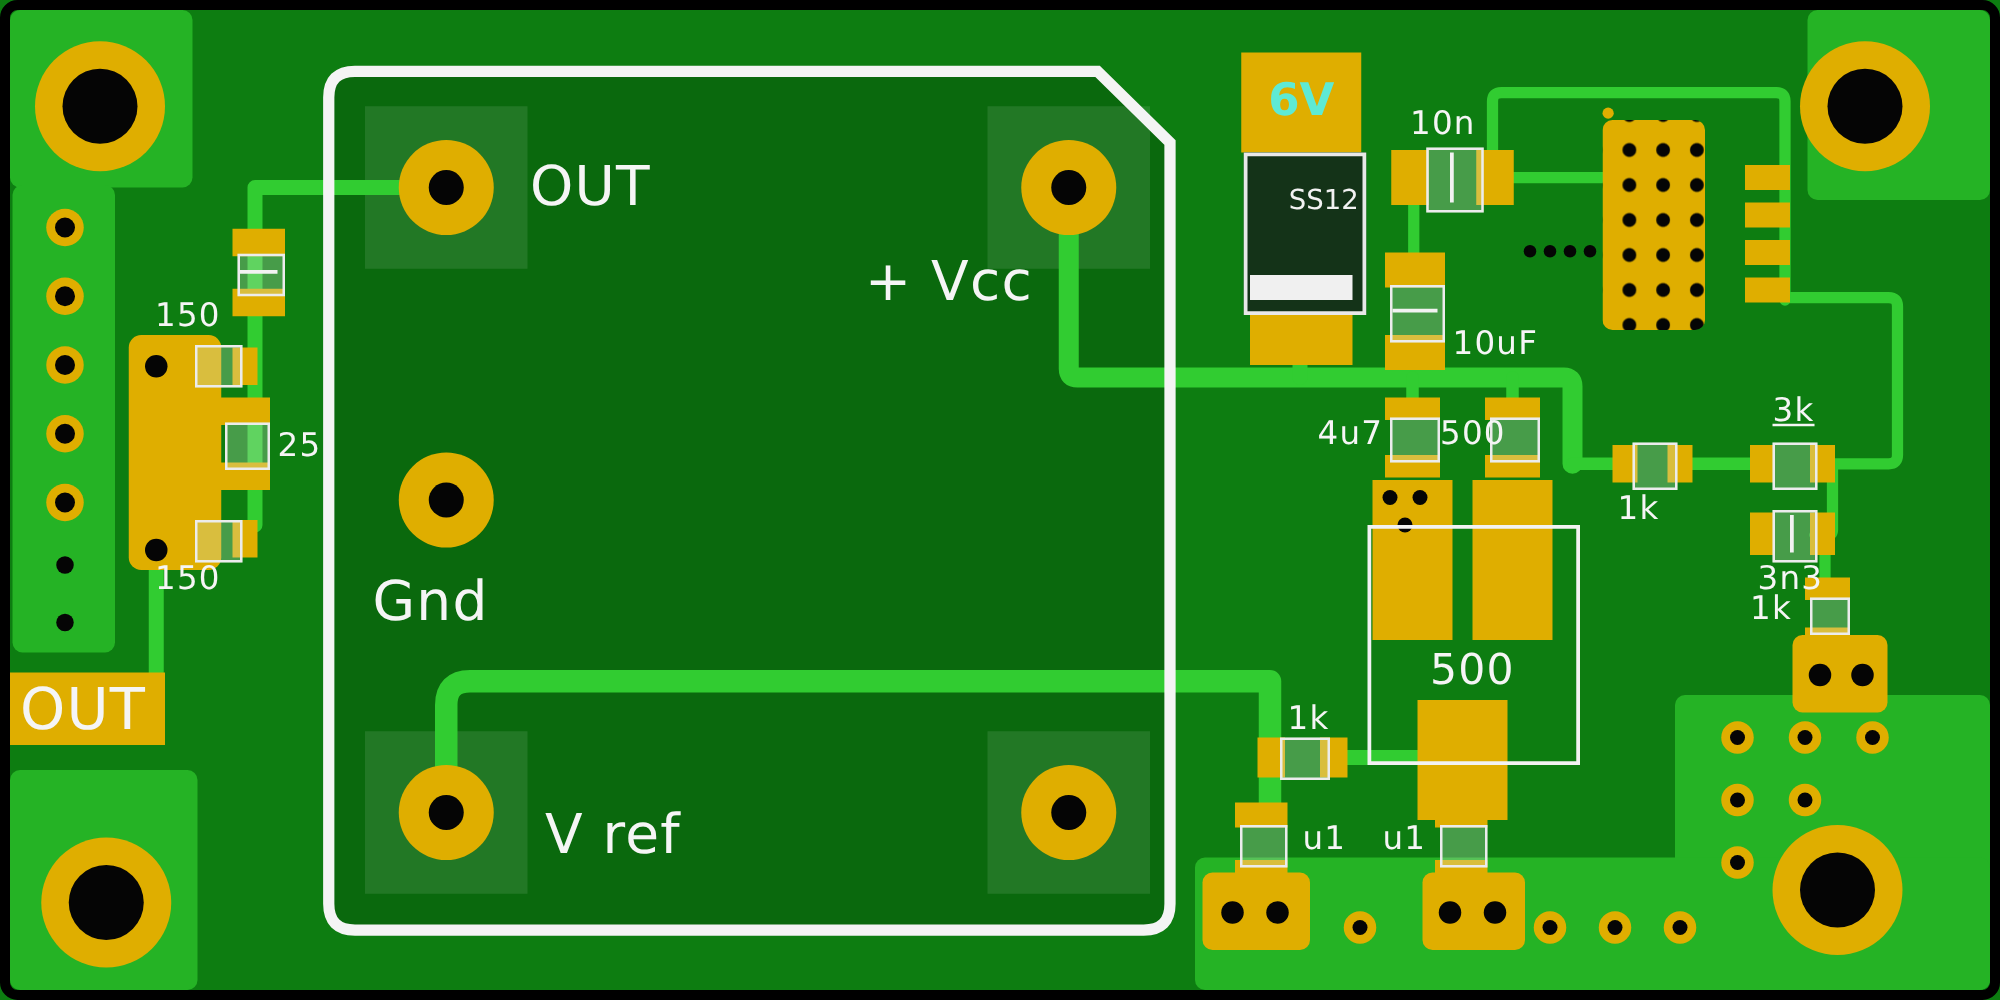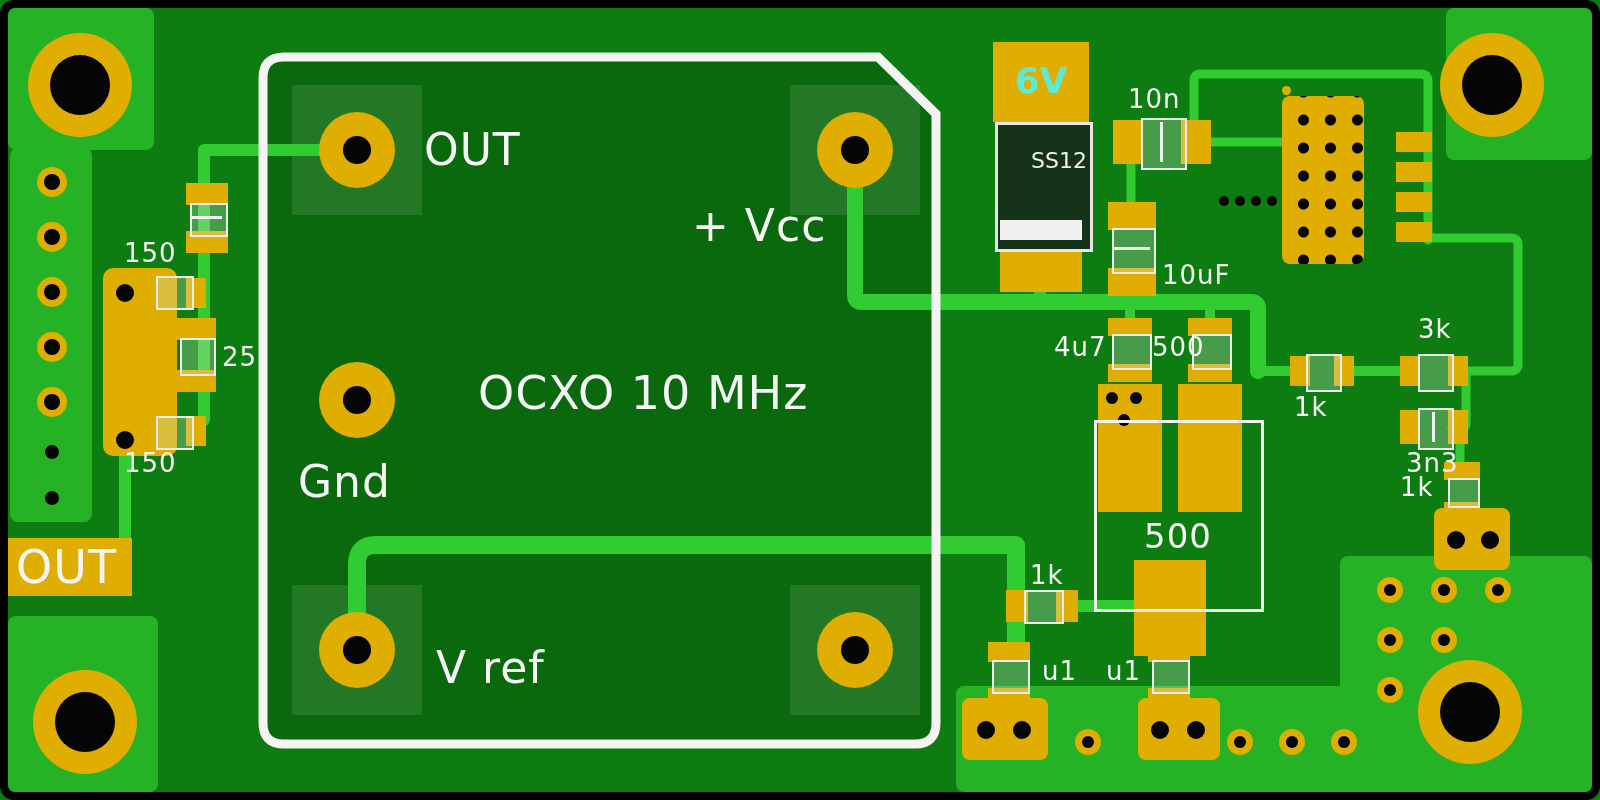--- a/index.html
+++ b/index.html
@@ -132,21 +132,20 @@
   <div class="hole" style="left:841px;top:136px;width:28px;height:28px;"></div>
   <div class="pad-th" style="left:319px;top:362px;width:76px;height:76px;"></div>
   <div class="hole" style="left:343px;top:386px;width:28px;height:28px;"></div>
   <div class="pad-th" style="left:319px;top:612px;width:76px;height:76px;"></div>
   <div class="hole" style="left:343px;top:636px;width:28px;height:28px;"></div>
   <div class="pad-th" style="left:817px;top:612px;width:76px;height:76px;"></div>
   <div class="hole" style="left:841px;top:636px;width:28px;height:28px;"></div>
 
   <div class="label lab-lg" style="left:424px;top:124px;">OUT</div>
   <div class="label lab-lg" style="left:692px;top:200px;">+ Vcc</div>
-  <div class="label lab-xl" style="left:478px;top:366px;">OCXO 10 MHz</div>
   <div class="label lab-lg" style="left:298px;top:456px;">Gnd</div>
   <div class="label lab-lg" style="left:436px;top:642px;">V ref</div>
 
   <div class="gold" style="left:993px;top:42px;width:96px;height:80px;"></div>
   <div class="diode-text" style="left:993px;top:60px;width:96px;text-align:center;">6V</div>
   <div class="dbody" style="left:995px;top:122px;width:92px;height:124px;"></div>
   <div class="ss12" style="left:995px;top:148px;width:92px;text-align:right;">SS12</div>
   <div class="dstripe" style="left:1000px;top:220px;width:82px;height:20px;"></div>
   <div class="gold" style="left:1000px;top:246px;width:82px;height:46px;"></div>
 
@@ -189,21 +188,21 @@
   <div class="dot" style="left:1118px;top:414px;width:12px;height:12px;"></div>
   <div class="tbox" style="left:1094px;top:420px;width:164px;height:186px;"></div>
   <div class="label lab-md" style="left:1144px;top:516px;">500</div>
   <div class="gold" style="left:1134px;top:560px;width:72px;height:96px;"></div>
 
   <div class="gold" style="left:1290px;top:356px;width:20px;height:30px;"></div>
   <div class="gold" style="left:1334px;top:356px;width:20px;height:30px;"></div>
   <div class="cbody" style="left:1306px;top:354px;width:32px;height:34px;"></div>
   <div class="label lab-sm" style="left:1294px;top:392px;">1k</div>
 
-  <div class="label lab-sm" style="left:1418px;top:314px;">3k</div>
+  <div class="label lab-sm" style="left:1418px;top:314px;text-decoration:underline;">3k</div>
   <div class="gold" style="left:1400px;top:356px;width:20px;height:30px;"></div>
   <div class="gold" style="left:1448px;top:356px;width:20px;height:30px;"></div>
   <div class="cbody" style="left:1418px;top:354px;width:32px;height:34px;"></div>
 
   <div class="gold" style="left:1400px;top:410px;width:20px;height:34px;"></div>
   <div class="gold" style="left:1448px;top:410px;width:20px;height:34px;"></div>
   <div class="cbody" style="left:1418px;top:408px;width:32px;height:38px;"></div>
   <div class="cline-v" style="left:1432px;top:412px;height:30px;"></div>
   <div class="label lab-sm" style="left:1406px;top:448px;">3n3</div>
 

